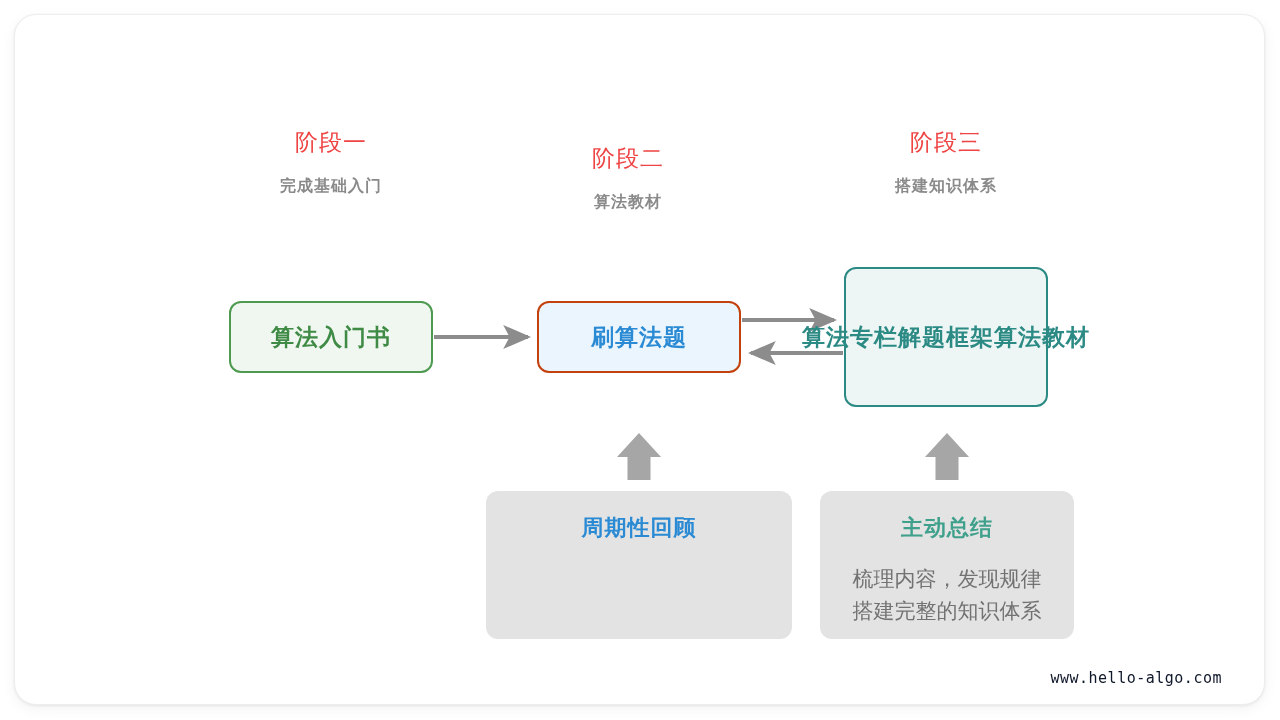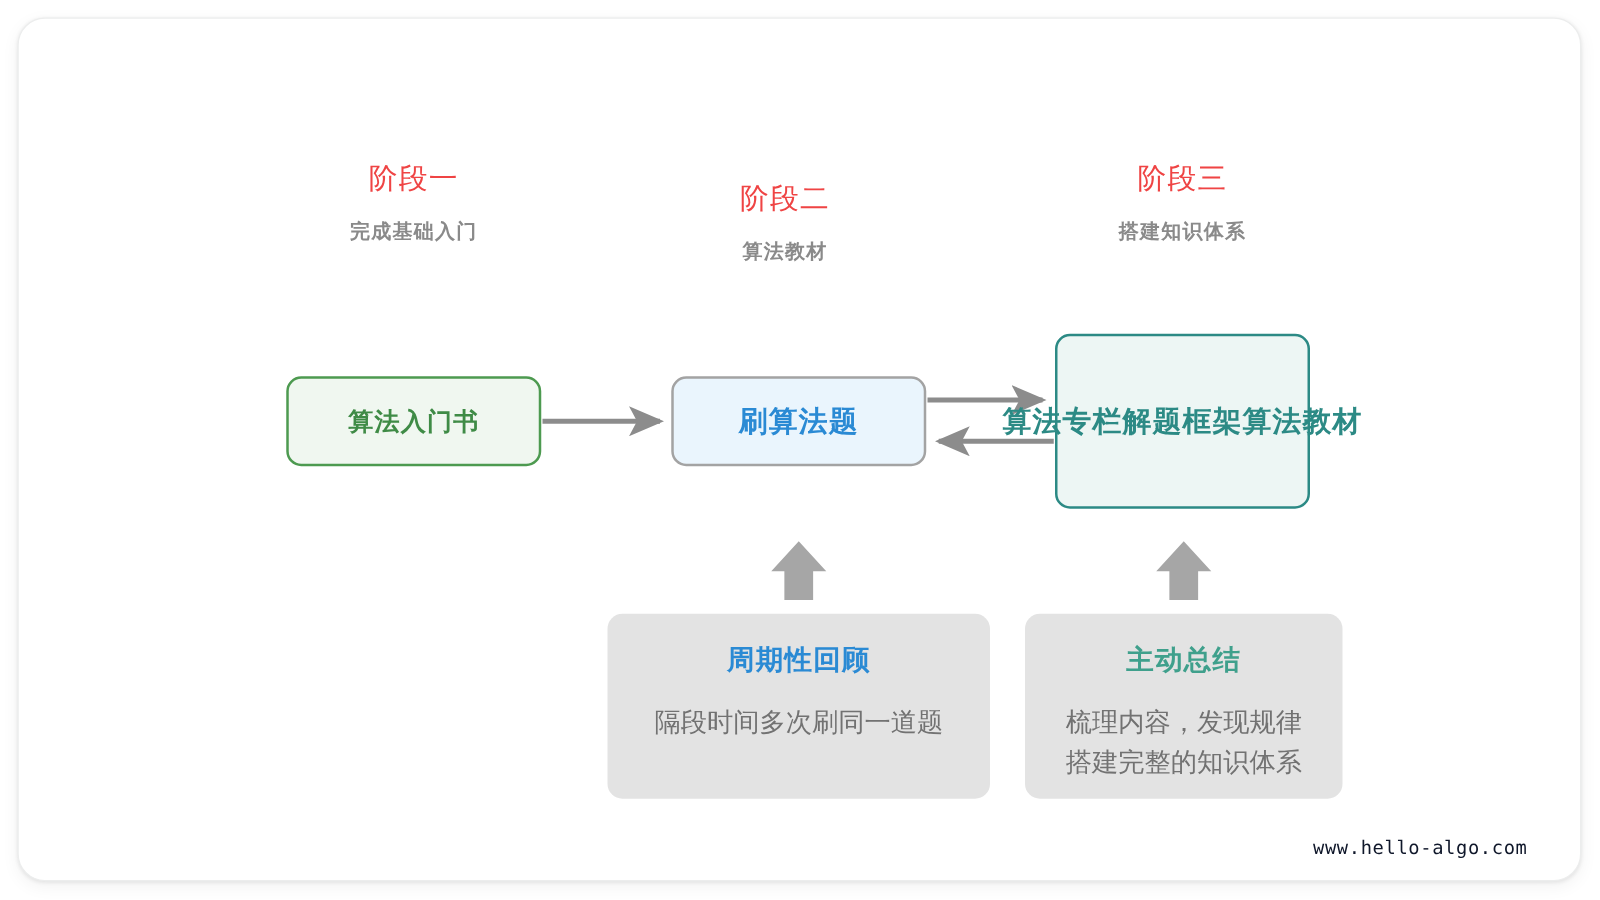--- a/index.html
+++ b/index.html
@@ -77,30 +77,30 @@
   }
 
   #box-intro-book {
     left: 229px;
     top: 301px;
     width: 204px;
     height: 72px;
     background: #f0f7f0;
     border: 2px solid #4d9a50;
     color: #3f8b46;
-    font-size: 20px;
+    font-size: 23px;
   }
 
   #box-practice {
     left: 537px;
     top: 301px;
     width: 204px;
     height: 72px;
     background: #eaf5fd;
-    border: 2px solid #a3a3a3;
+    border: 2px solid #c2410c;
     color: #2a8ad4;
     font-size: 23px;
   }
 
   #box-resources {
     left: 844px;
     top: 267px;
     width: 204px;
     height: 140px;
     background: #edf6f4;
@@ -239,21 +239,20 @@
 
   <div class="flow-box" id="box-resources">
     <span class="res-line">算法专栏</span>
     <span class="res-line">解题框架</span>
     <span class="res-line">算法教材</span>
   </div>
 
   <div class="note-card" id="note-card-review">
     <div class="note-title">周期性回顾</div>
     <div class="note-body">
-      <div>隔段时间多次刷同一道题</div>
     </div>
   </div>
 
   <div class="note-card" id="note-card-summary">
     <div class="note-title">主动总结</div>
     <div class="note-body">
       <div>梳理内容，发现规律</div>
       <div>搭建完整的知识体系</div>
     </div>
   </div>

